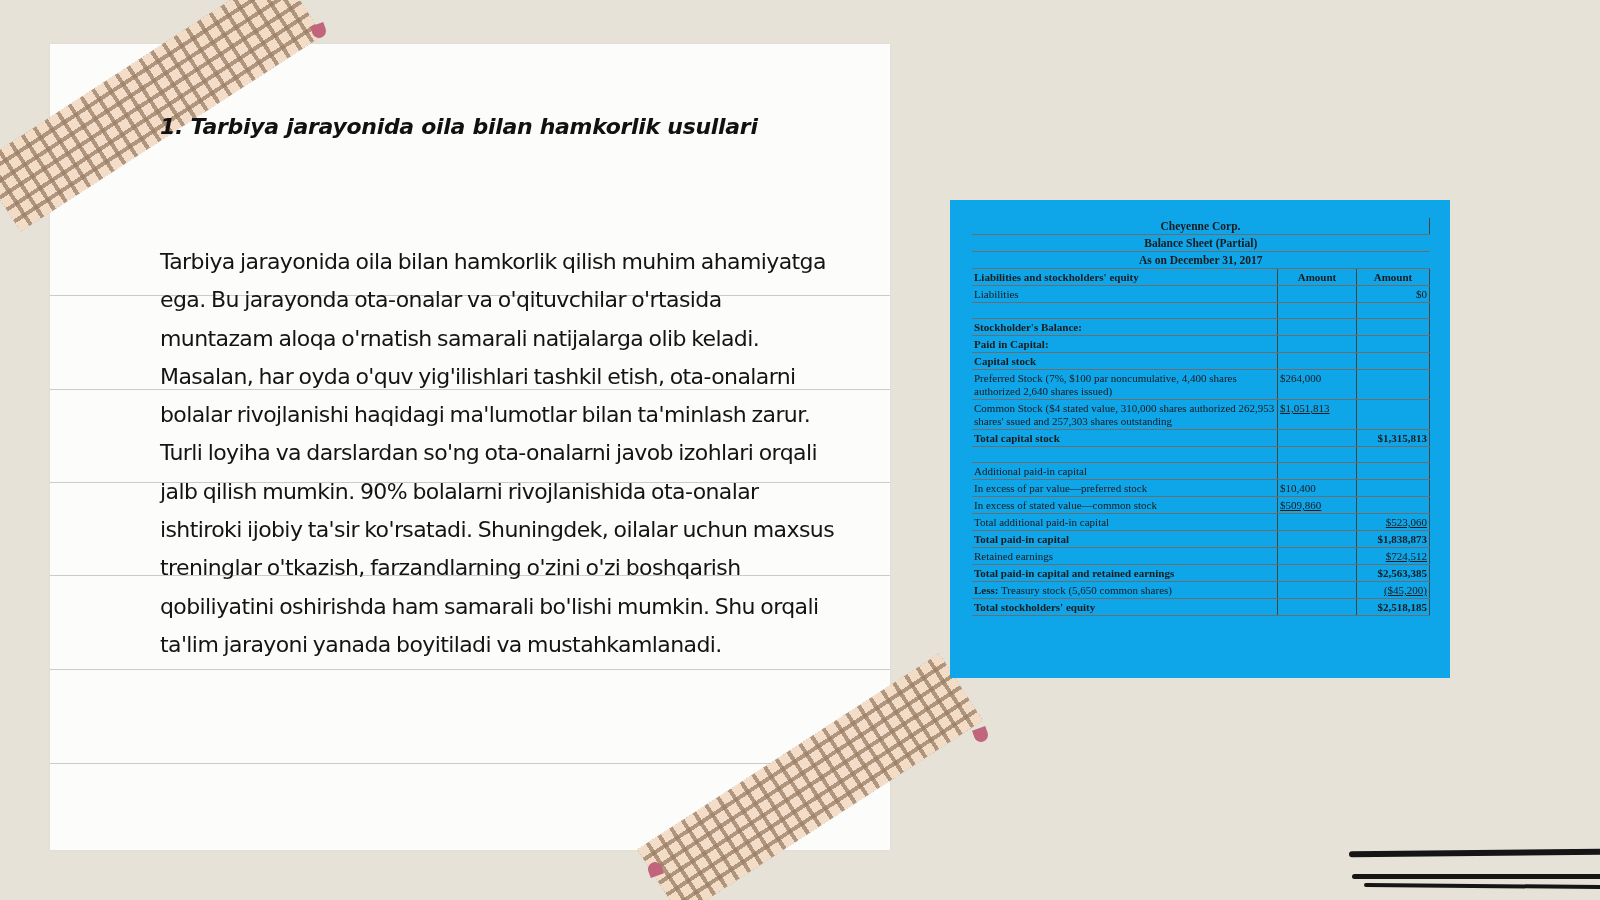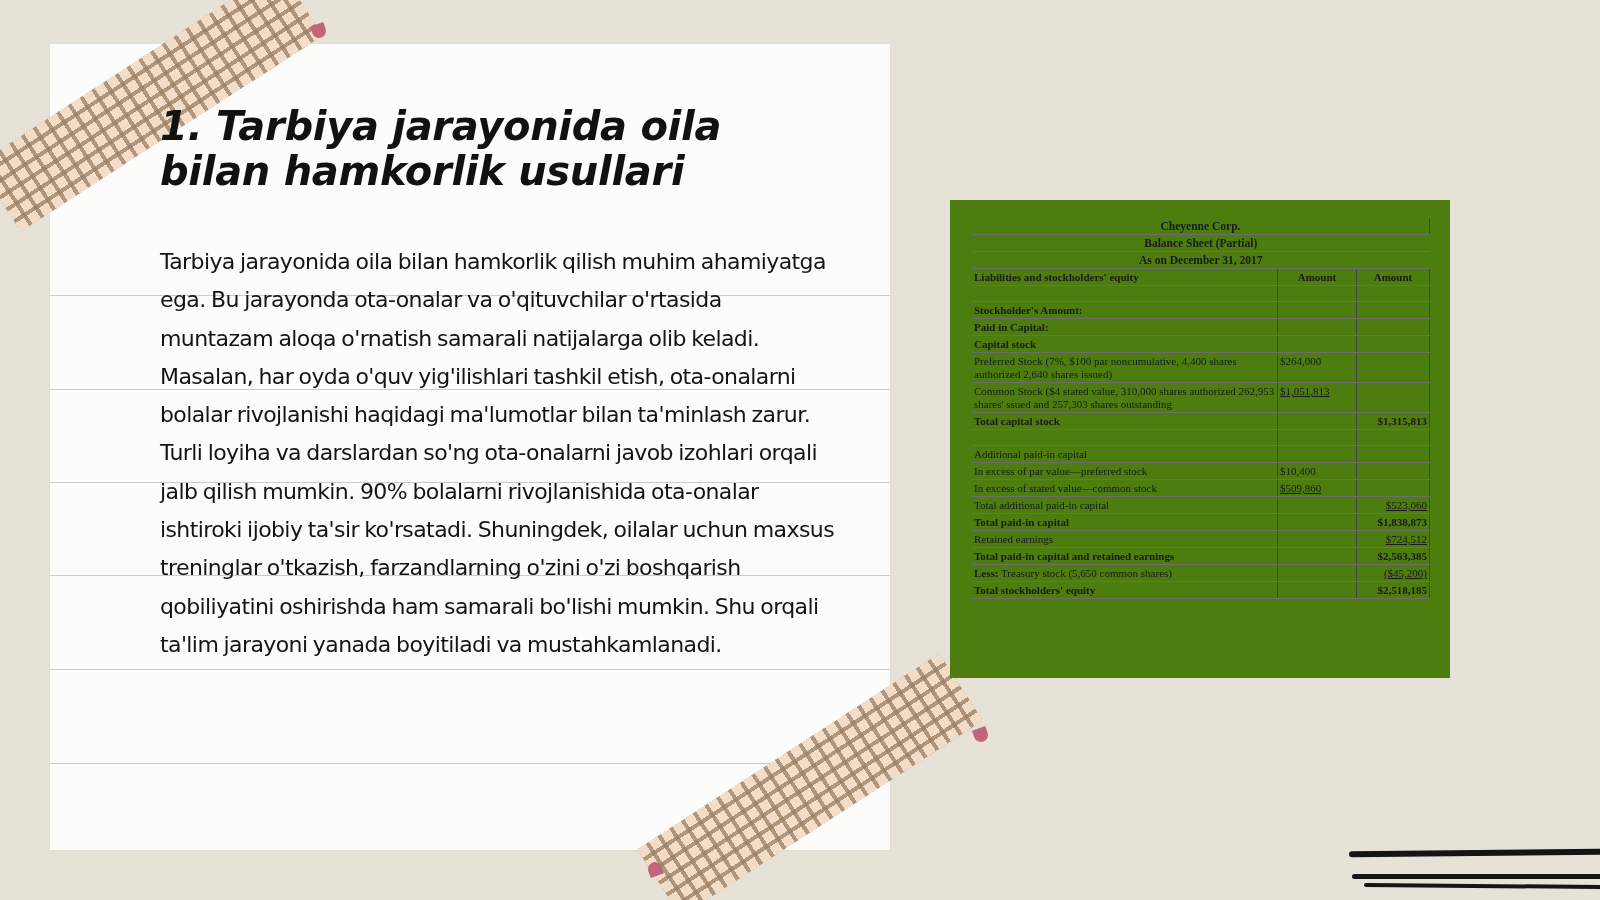--- a/index.html
+++ b/index.html
@@ -13,21 +13,21 @@
     background:#fcfcfb;
     box-shadow:0 0 2px rgba(0,0,0,0.06);
   }
   .ruled-line {
     position:absolute; left:0; right:0; height:1px; background:#c9ccce;
   }
   .slide-title {
     position:absolute; left:160px; top:104px; width:620px;
     font-family:"DejaVu Sans", sans-serif;
     font-weight:bold; font-style:italic;
-    font-size:40px; line-height:45px; color:#111;
+    font-size:22px; line-height:45px; color:#111;
     margin:0;
     letter-spacing:-0.3px;
   }
   .body-text {
     position:absolute; left:160px; top:243px; width:680px;
     font-family:"DejaVu Sans", sans-serif;
     font-size:22px; line-height:38.3px; color:#141414;
     margin:0;
     letter-spacing:-0.6px;
     word-spacing:-1px;
@@ -41,21 +41,21 @@
     opacity:0.95;
   }
   .tape-top { left:-30px; top:60px; transform:rotate(-33deg); }
   .tape-bottom { left:630px; top:745px; transform:rotate(-33deg); }
   .tape-tab {
     position:absolute; width:14px; height:14px; background:#c0657c;
     border-radius:0 0 8px 8px;
   }
   .figure-card {
     position:absolute; left:950px; top:200px; width:500px; height:478px;
-    background:#4d7c0f;
+    background:#0ea5e9;
   }
   .bs-table {
     position:absolute; left:22px; top:18px; width:458px;
     border-collapse:collapse;
     font-family:"Liberation Serif", serif;
     font-size:11px; line-height:13px; color:#1a1a1a;
   }
   .bs-table td, .bs-table th {
     padding:2px 2px 1px 2px; vertical-align:top;
     border-bottom:1.3px solid #6d6d6d;
@@ -105,27 +105,32 @@
       <th colspan="3">Balance Sheet (Partial)</th>
     </tr>
     <tr class="head-row">
       <th colspan="3">As on December 31, 2017</th>
     </tr>
     <tr>
       <td class="bold">Liabilities and stockholders' equity</td>
       <td class="col-amt bold" style="text-align:center;">Amount</td>
       <td class="col-amt2 bold" style="text-align:center;">Amount</td>
     </tr>
+    <tr>
+      <td>Liabilities</td>
+      <td class="col-amt"></td>
+      <td class="col-amt2">$0</td>
+    </tr>
     <tr class="blank">
       <td></td>
       <td class="col-amt"></td>
       <td class="col-amt2"></td>
     </tr>
     <tr>
-      <td class="bold">Stockholder's Amount:</td>
+      <td class="bold">Stockholder's Balance:</td>
       <td class="col-amt"></td>
       <td class="col-amt2"></td>
     </tr>
     <tr>
       <td class="bold">Paid in Capital:</td>
       <td class="col-amt"></td>
       <td class="col-amt2"></td>
     </tr>
     <tr>
       <td class="bold">Capital stock</td>

